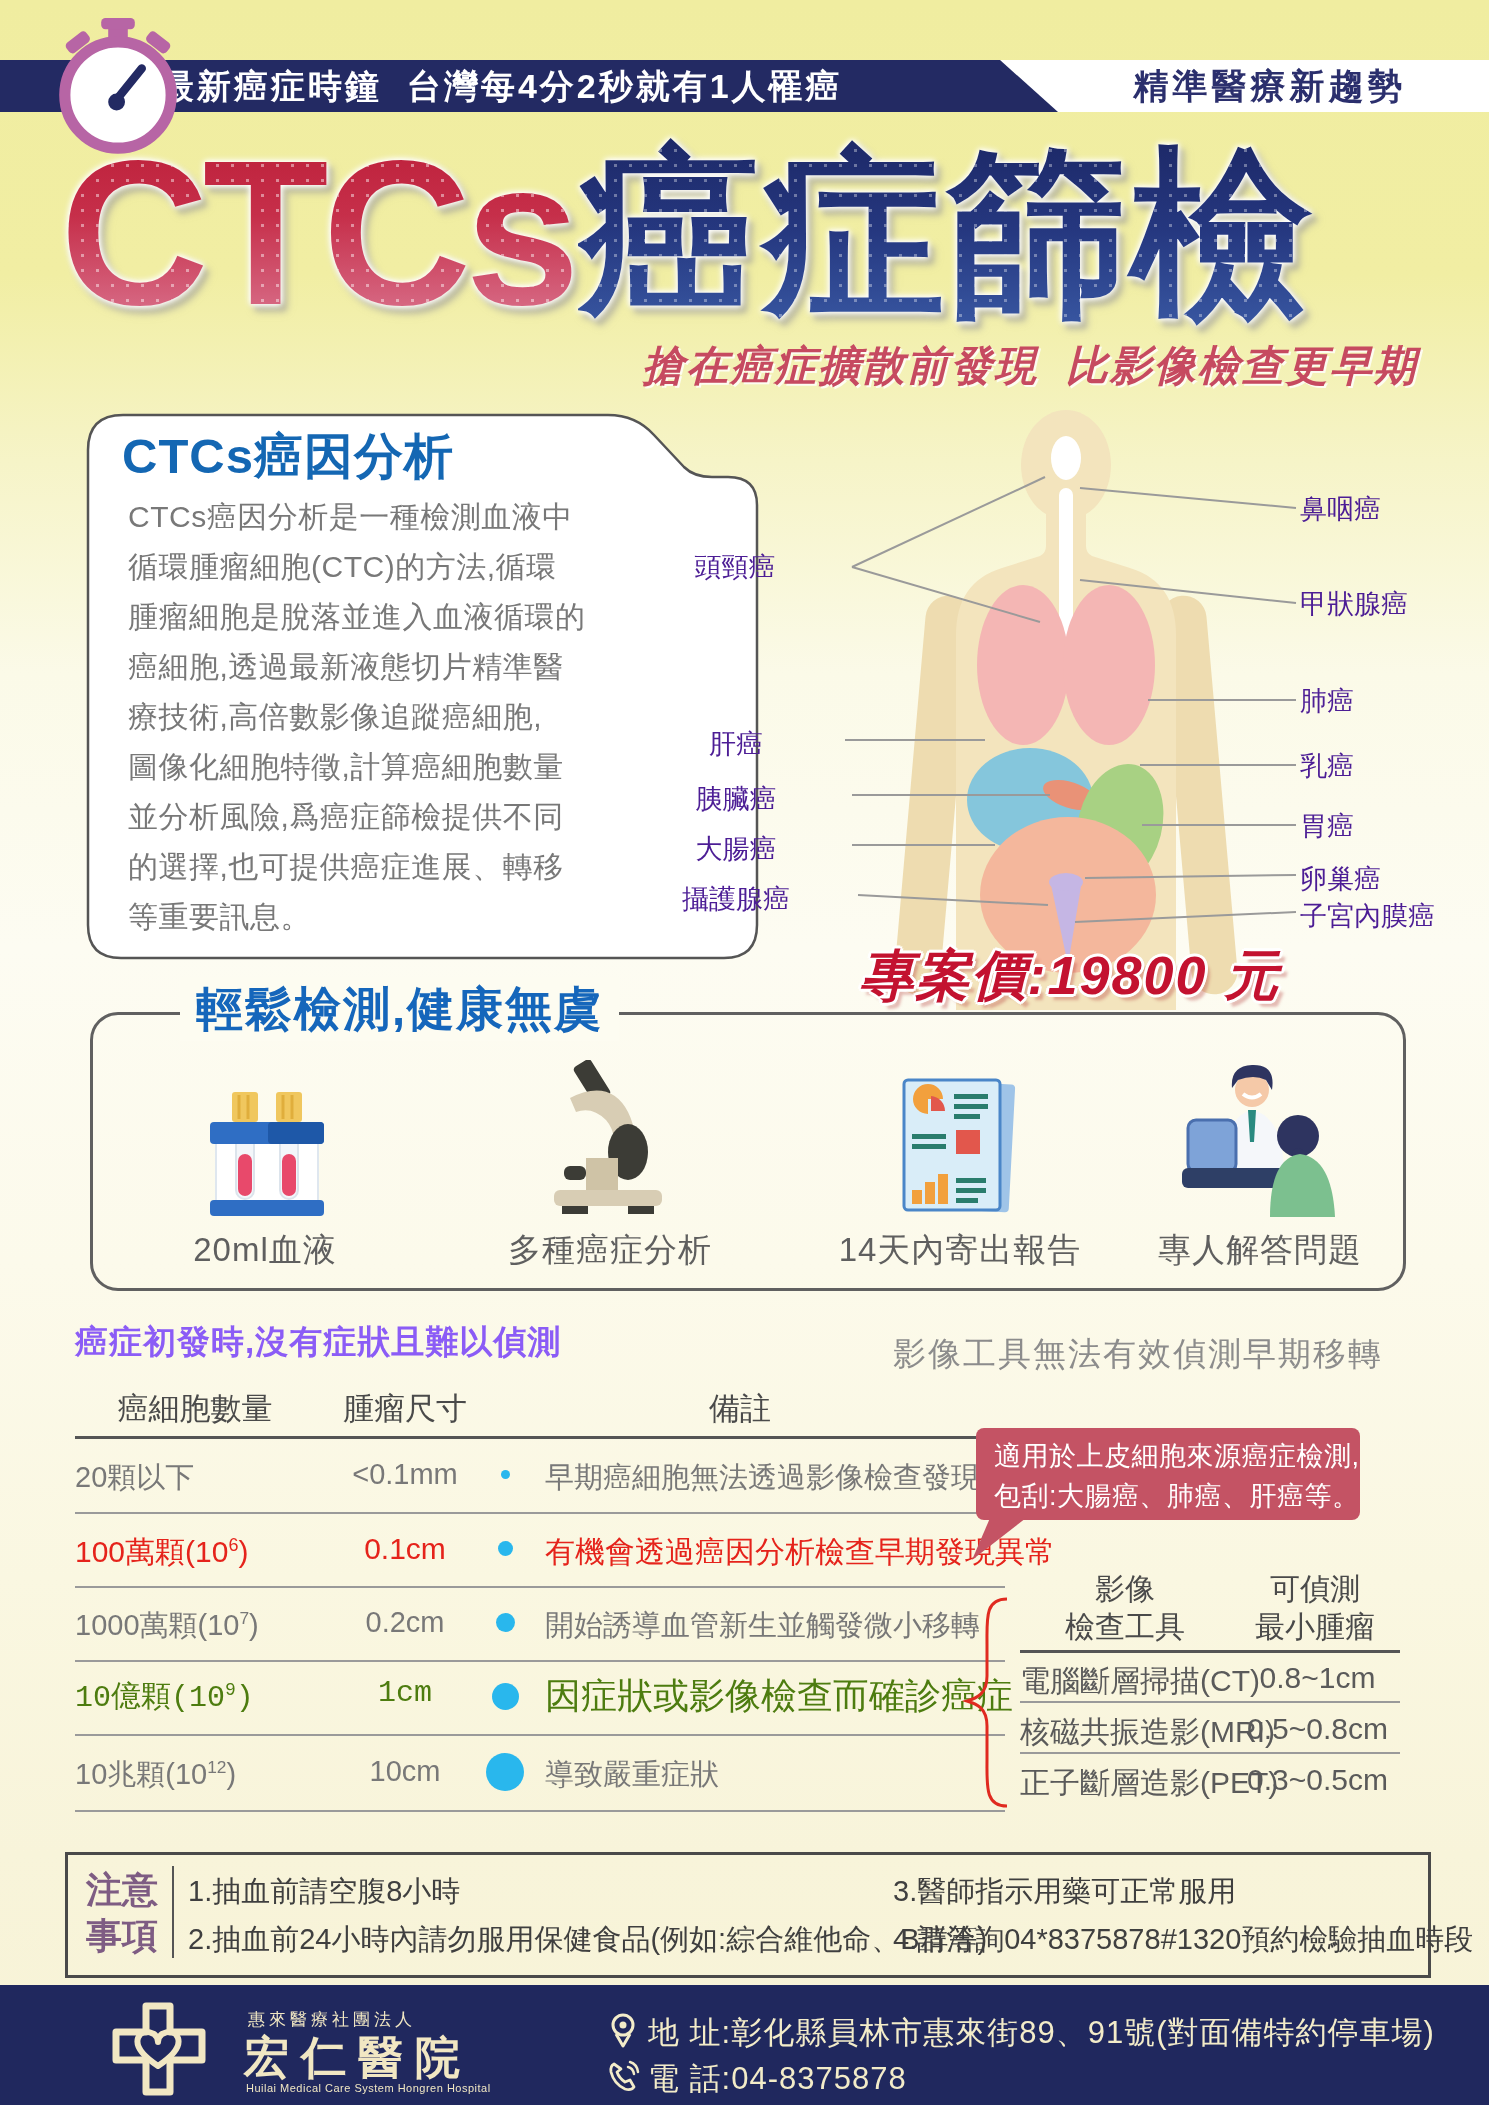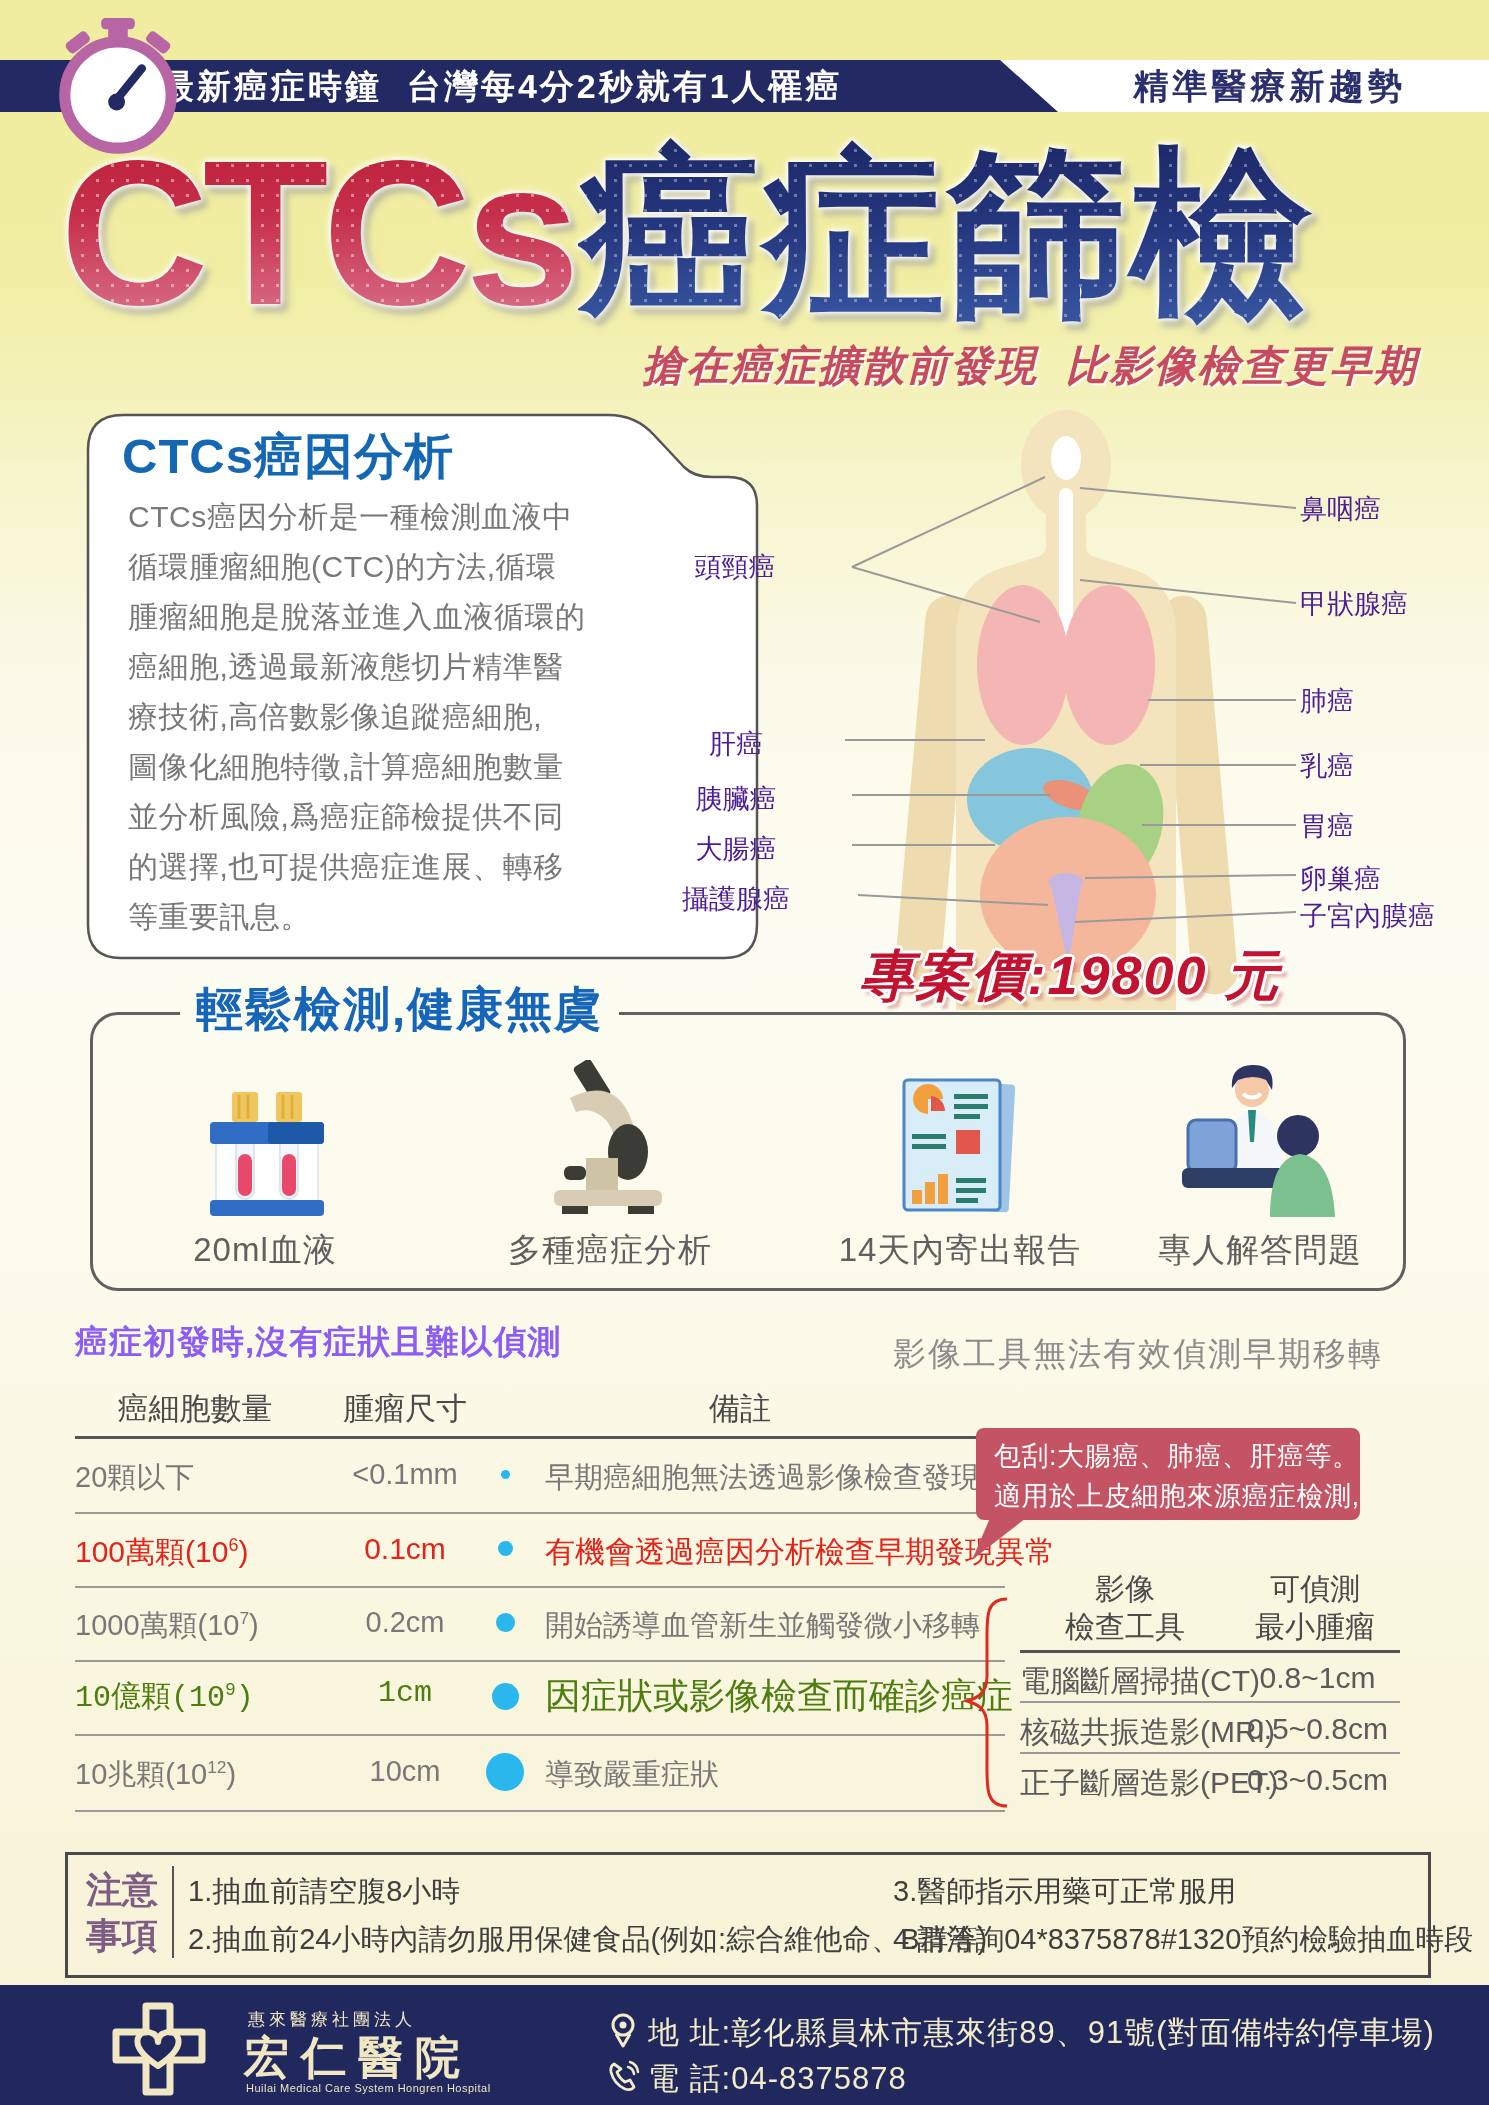--- a/index.html
+++ b/index.html
@@ -288,22 +288,22 @@
 
 <div class="abs" style="top:1755px">
   <div class="cell col-qty row-default"><span>10兆顆(10</span><sup>12</sup><span>)</span></div>
   <div class="cell col-size row-default">10cm</div>
   <div class="cell col-note row-default">導致嚴重症狀</div>
 </div>
 <div class="dot" style="left:486px;top:1753px;width:38px;height:38px"></div>
 <div class="abs hr" style="left:75px;top:1810px;width:930px"></div>
 
 <div class="abs bubble">
+  <div>適用於上皮細胞來源癌症檢測,</div>
   <div>包刮:大腸癌、肺癌、肝癌等。</div>
-  <div>適用於上皮細胞來源癌症檢測,</div>
 </div>
 <svg class="abs" style="left:960px;top:1518px" width="80" height="45" viewBox="0 0 80 45">
   <polygon points="30,0 66,0 12,42" fill="#c45364"></polygon>
 </svg>
 
 <svg class="abs" style="left:955px;top:1596px" width="60" height="214" viewBox="0 0 60 214">
   <path d="M 52,3 C 30,3 32,22 32,48 L 32,80 C 32,98 22,102 12,105 C 22,108 32,112 32,130 L 32,164 C 32,190 30,210 52,210" stroke="#e02a20" stroke-width="3" fill="none"></path>
 </svg>
 
 <div class="abs img-th" style="left:1020px;top:1570px;width:210px">

